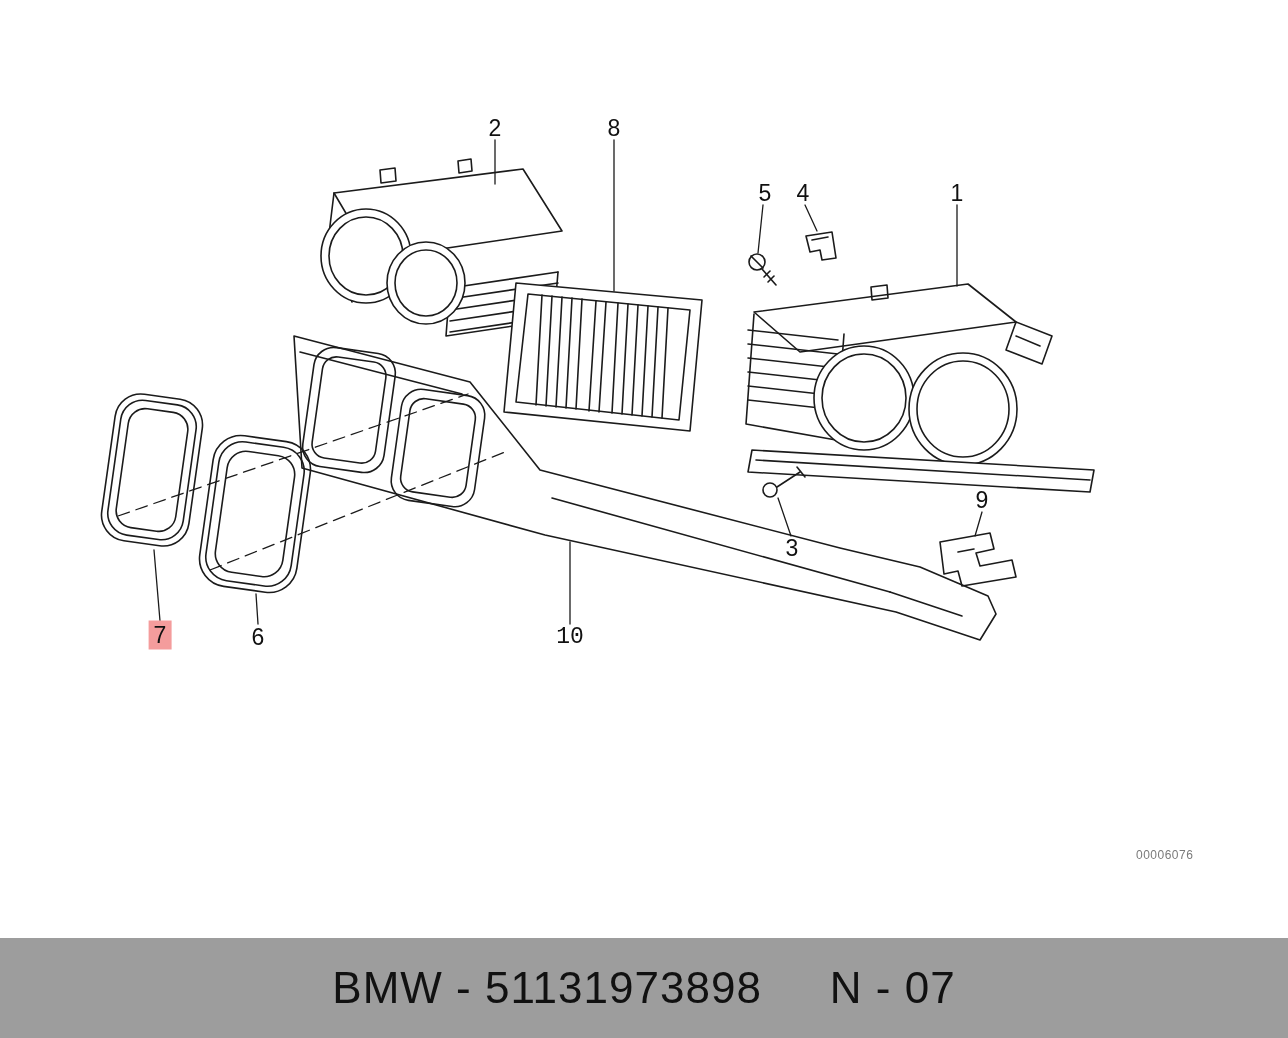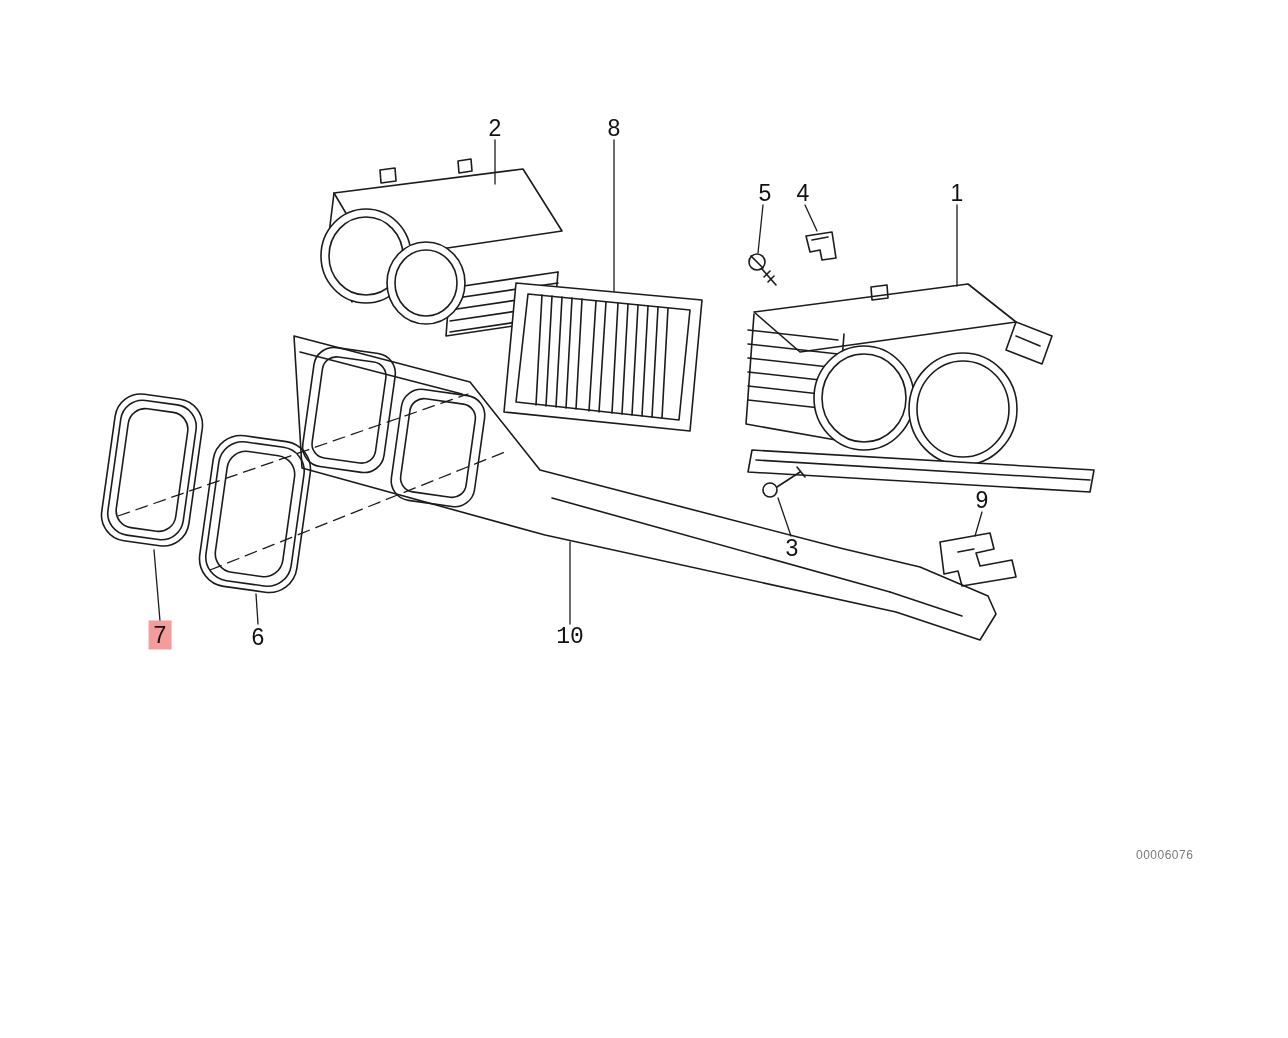--- a/index.html
+++ b/index.html
@@ -162,14 +162,18 @@
   <div class="callout" style="left:803px;top:193px;">4</div>
   <div class="callout" style="left:765px;top:193px;">5</div>
   <div class="callout" style="left:258px;top:637px;">6</div>
   <div class="callout highlight" style="left:160px;top:635px;">7</div>
   <div class="callout" style="left:614px;top:128px;">8</div>
   <div class="callout" style="left:982px;top:500px;">9</div>
   <div class="callout" style="left:570px;top:637px;font-family:Liberation Mono, monospace;">10</div>
 
   <div class="watermark">00006076</div>
 
+  <div class="footer">
+    <span>BMW - 51131973898</span>
+    <span>N - 07</span>
+  </div>
 
 </div>
 
 </body></html>

